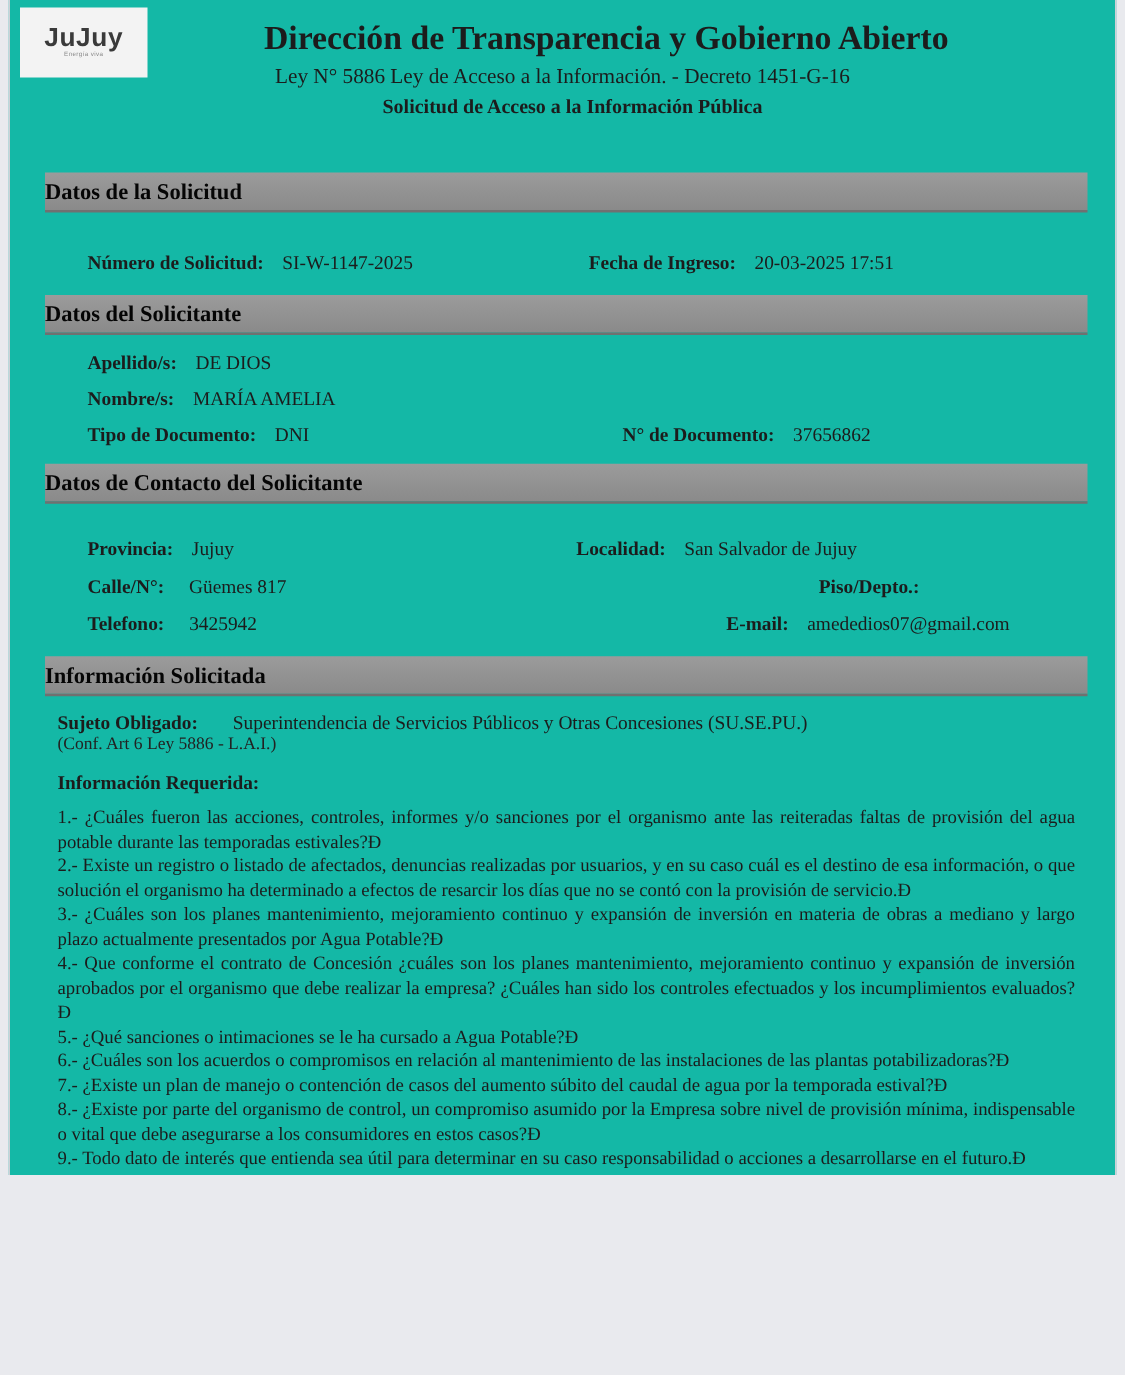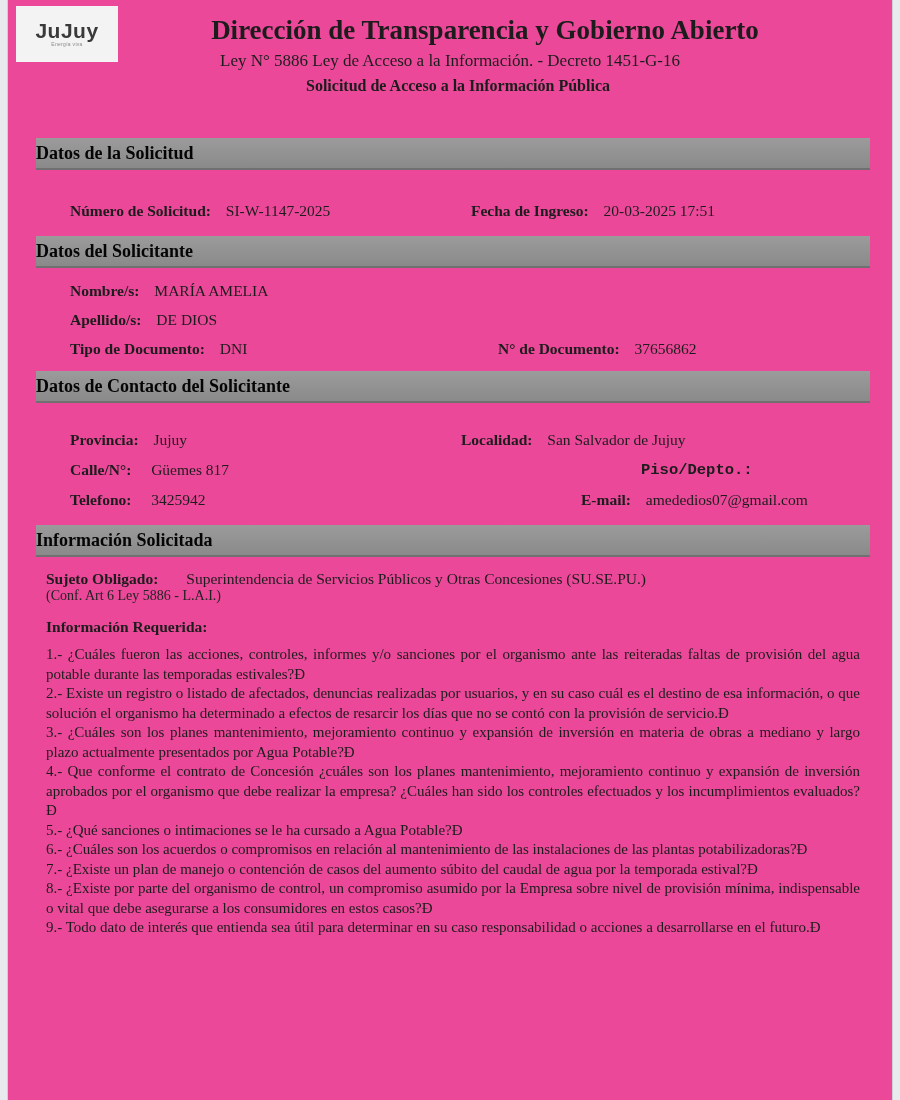--- a/index.html
+++ b/index.html
@@ -6,22 +6,22 @@
   body{
     width:900px;height:1100px;
     background:#e9eaee;
     font-family:"Liberation Serif","DejaVu Serif",serif;
     color:#1c1c1c;
     -webkit-font-smoothing:antialiased;
   }
   .page{
     position:relative;
     margin:0 7px;
-    height:1100px;
-    background:#ec4899;
+    height:940px;
+    background:#14b8a6;
     border-left:1px solid #cfd0d6;
     border-right:1px solid #cfd0d6;
     overflow:hidden;
   }
   .doc{margin:0 22px 0 28px;}
 
   
   .header{position:relative;padding-top:14px;height:100px;}
   .logo{
     position:absolute;left:8px;top:6px;
@@ -53,21 +53,21 @@
   .rows-b .frow{height:29px;}
   .pair{position:absolute;top:50%;transform:translateY(-50%);white-space:nowrap;font-size:15.5px;}
   .lbl{font-weight:bold;}
   .val{margin-left:11px;font-weight:normal;}
   .val.wide{margin-left:16px;}
 
   .p-a1{left:34px;} .p-a2{left:435px;}
   .p-b1{left:34px;} .p-b3b{left:462px;}
   .p-c1a{left:34px;} .p-c1b{left:425px;}
   .p-c2a{left:34px;} .p-c2b{left:277px;}
-  .p-c3a{left:34px;} .p-c3b{left:605px;font-family:Liberation Mono, monospace;}
+  .p-c3a{left:34px;} .p-c3b{left:619px;}
   .p-c4a{left:34px;} .p-c4b{left:545px;}
 
   
   .info{padding:12px 10px 0 10px;}
   .sujeto-line{font-size:15.5px;line-height:20px;}
   .sujeto-line .val{margin-left:24px;}
   .conf-note{font-size:14px;line-height:13px;color:#222;}
   .requerida{font-weight:bold;font-size:15.5px;margin-top:15px;line-height:20px;}
   .items{margin-top:8px;}
   .items p{
@@ -103,28 +103,28 @@
           <span class="lbl">Fecha de Ingreso:</span>
           <span class="val">20-03-2025 17:51</span>
         </span>
       </div>
     </div>
 
     <div class="bar">Datos del Solicitante</div>
     <div class="rows-b">
       <div class="frow">
         <span class="pair p-b1">
-          <span class="lbl">Nombre/s:</span>
-          <span class="val">MARÍA AMELIA</span>
+          <span class="lbl">Apellido/s:</span>
+          <span class="val">DE DIOS</span>
         </span>
       </div>
       <div class="frow">
         <span class="pair p-b1">
-          <span class="lbl">Apellido/s:</span>
-          <span class="val">DE DIOS</span>
+          <span class="lbl">Nombre/s:</span>
+          <span class="val">MARÍA AMELIA</span>
         </span>
       </div>
       <div class="frow">
         <span class="pair p-b1">
           <span class="lbl">Tipo de Documento:</span>
           <span class="val">DNI</span>
         </span>
         <span class="pair p-b3b">
           <span class="lbl">N° de Documento:</span>
           <span class="val">37656862</span>

